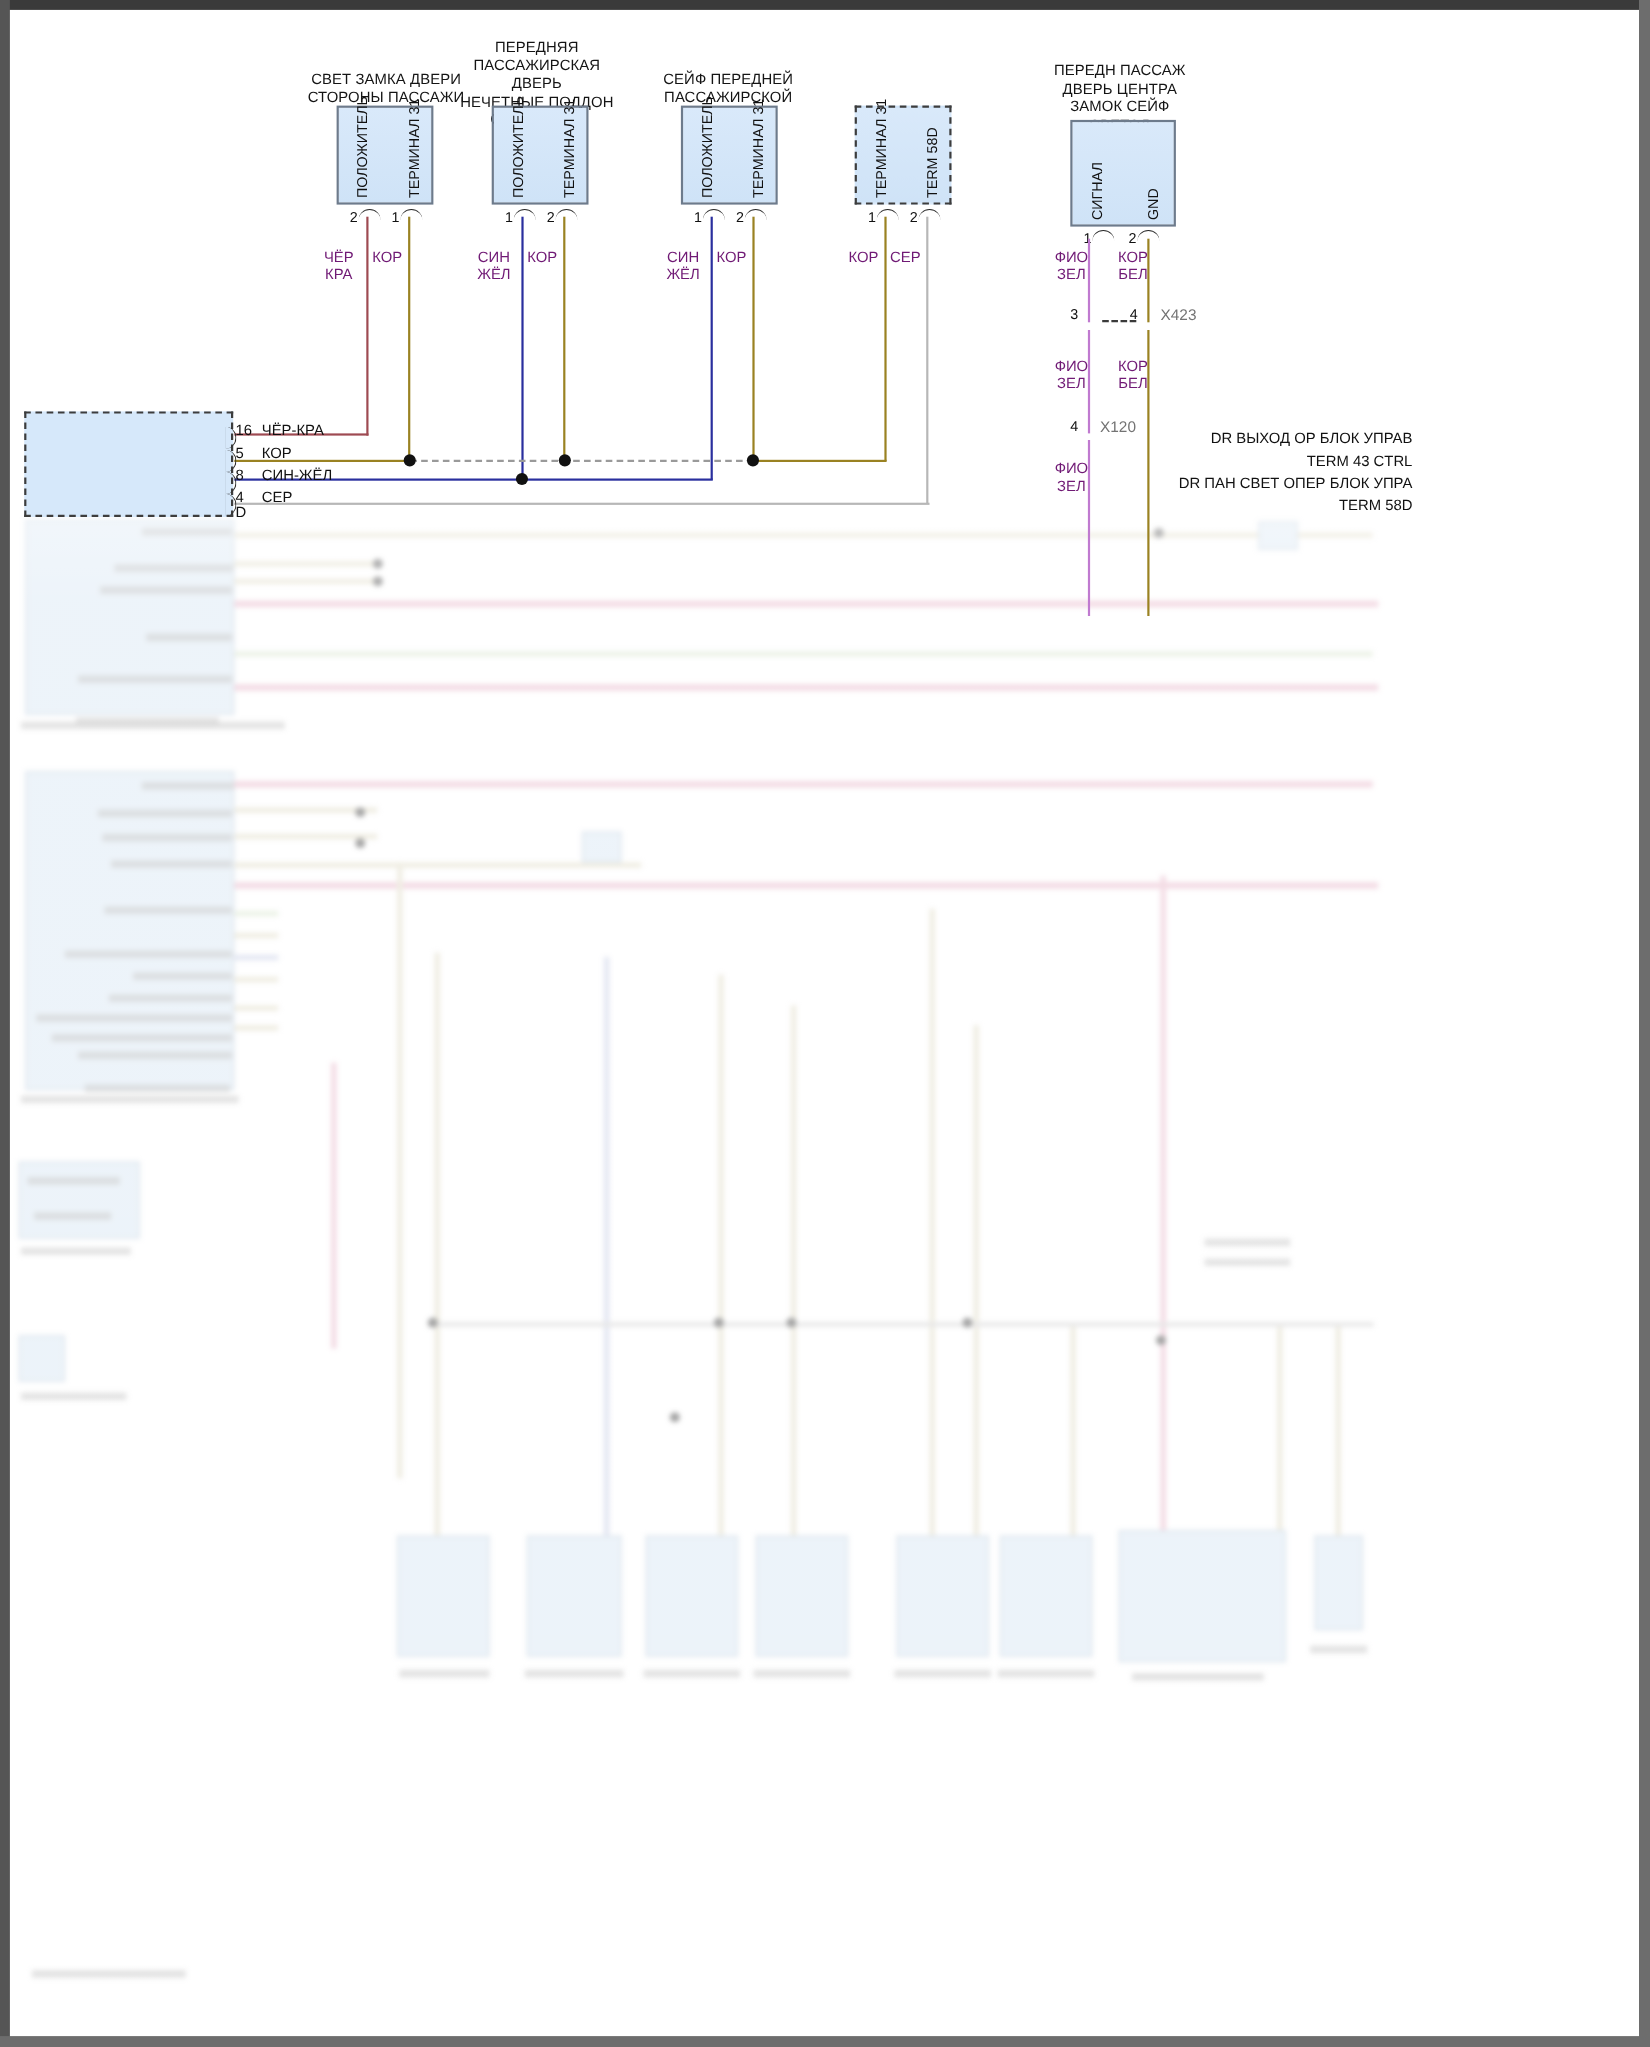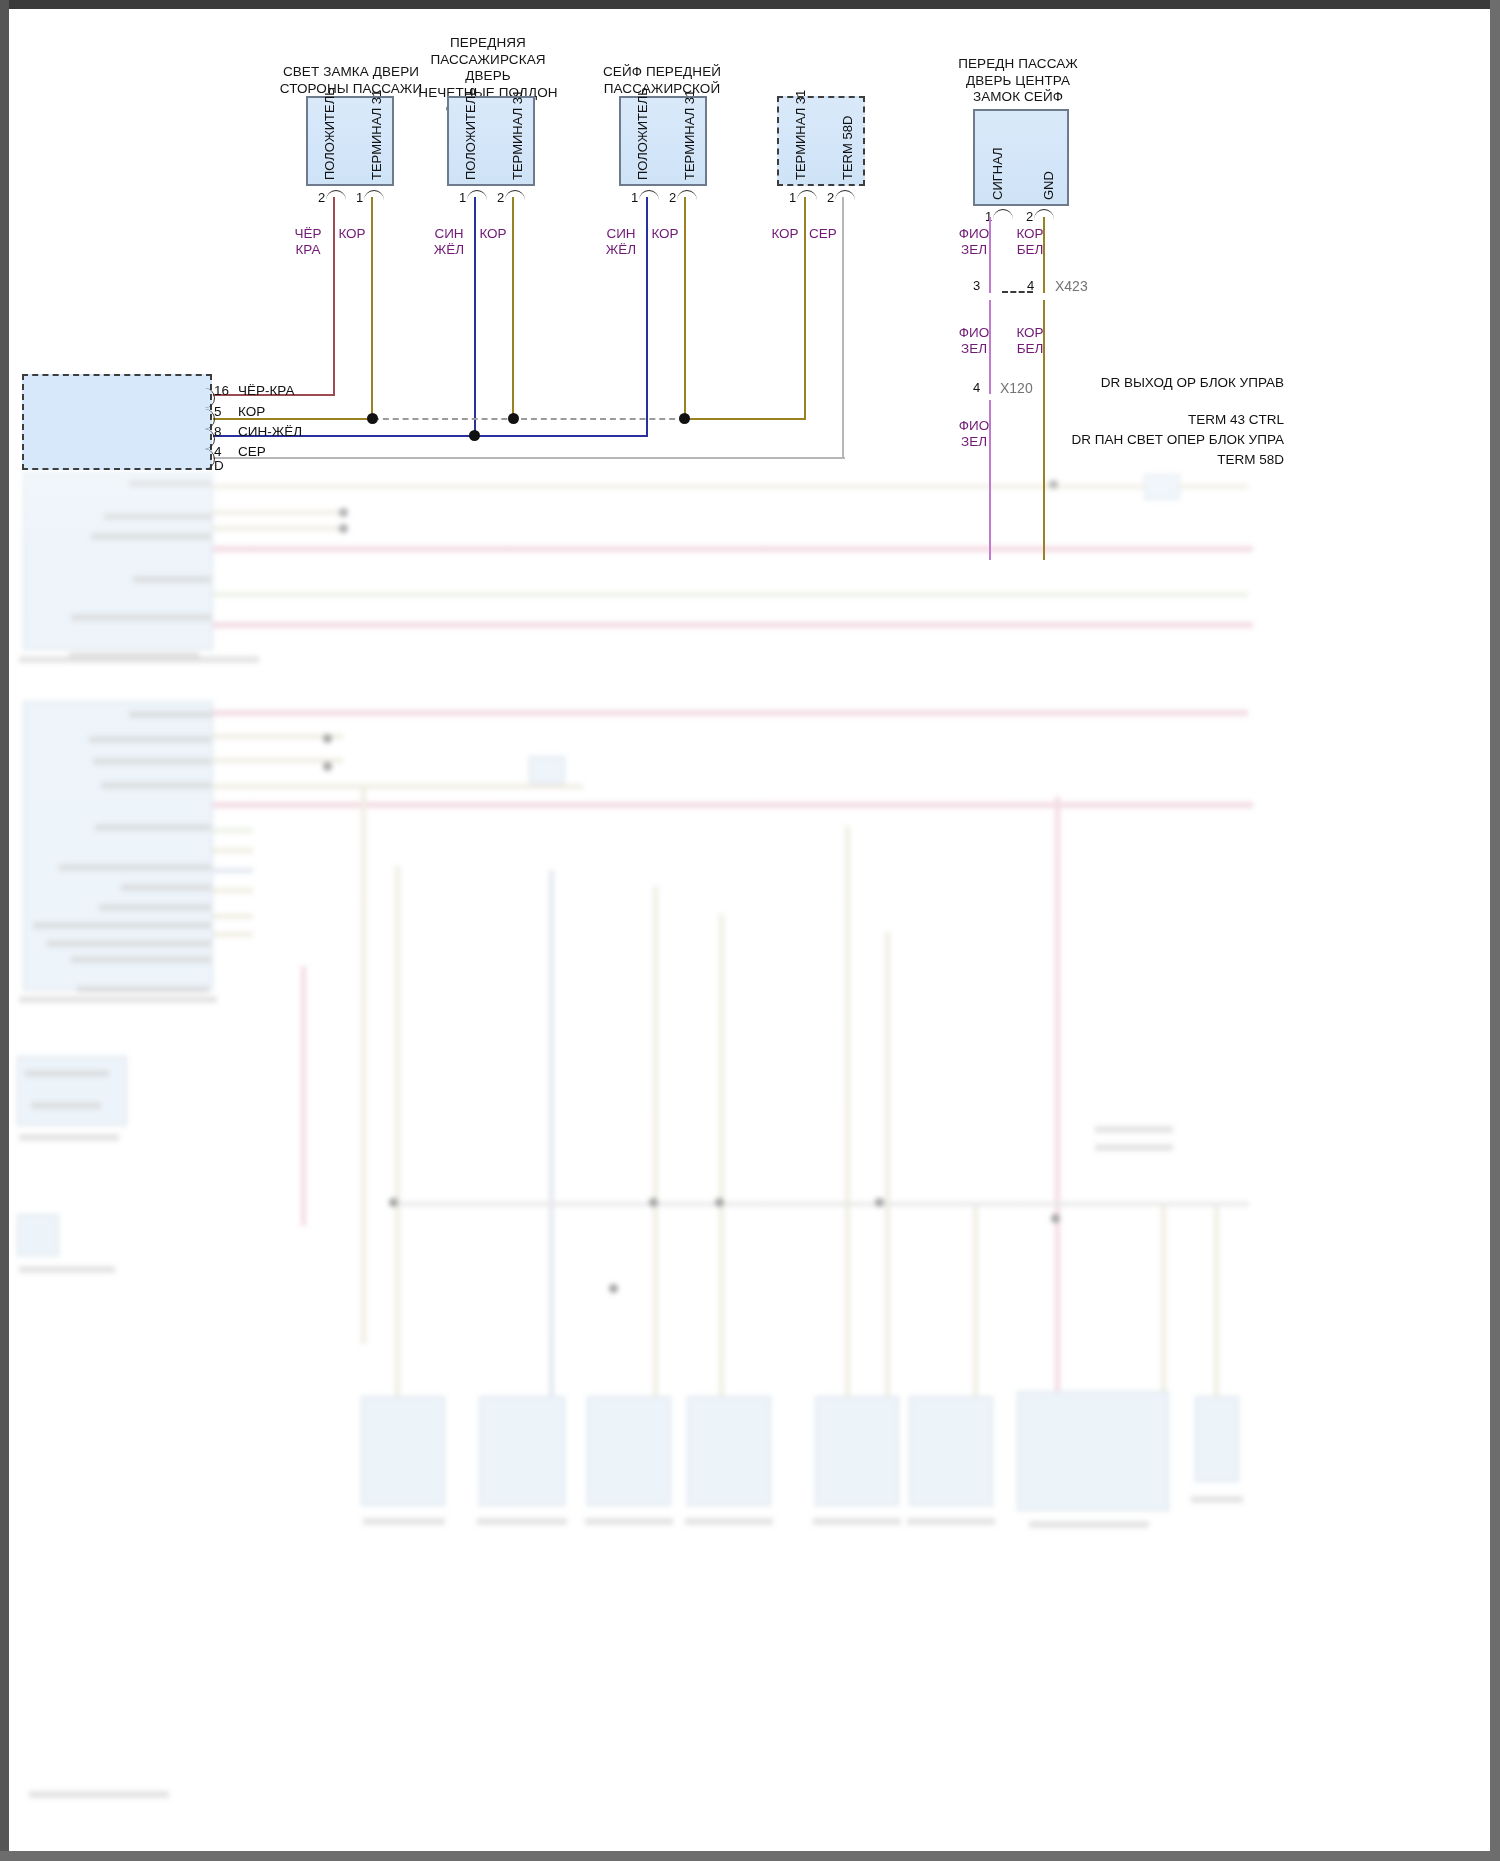--- a/index.html
+++ b/index.html
@@ -350,21 +350,21 @@
 БЕЛ</div>
 
     <div class="cbrk" style="left:978px;top:393px;"></div>
     <div class="pinnum" style="left:973px;top:380px;">4</div>
     <div class="cname" style="left:1000px;top:380px;">X120</div>
     <div class="wlbl" style="left:952px;top:418px;width:44px;">ФИО
 ЗЕЛ</div>
 
     <div id="ecu"></div>
 
-    <div class="ecu-row-label" style="top:375px;padding-left:17px;">DR ВЫХОД ОР БЛОК УПРАВ</div>
+    <div class="ecu-row-label" style="top:391px;padding-left:17px;">DR ВЫХОД ОР БЛОК УПРАВ</div>
     <div class="ecu-row-label" style="top:412px;">TERM 43 CTRL</div>
     <div class="ecu-row-label" style="top:432px;text-align:center;">DR ПАН СВЕТ ОПЕР БЛОК УПРА</div>
     <div class="ecu-row-label" style="top:452px;">TERM 58D</div>
 
     <div class="ecu-pin" style="top:383px;">16</div>
     <div class="ecu-pin" style="top:404px;">5</div>
     <div class="ecu-pin" style="top:424px;">8</div>
     <div class="ecu-pin" style="top:444px;">4</div>
     <div class="ecu-pin" style="top:458px;">D</div>
 

